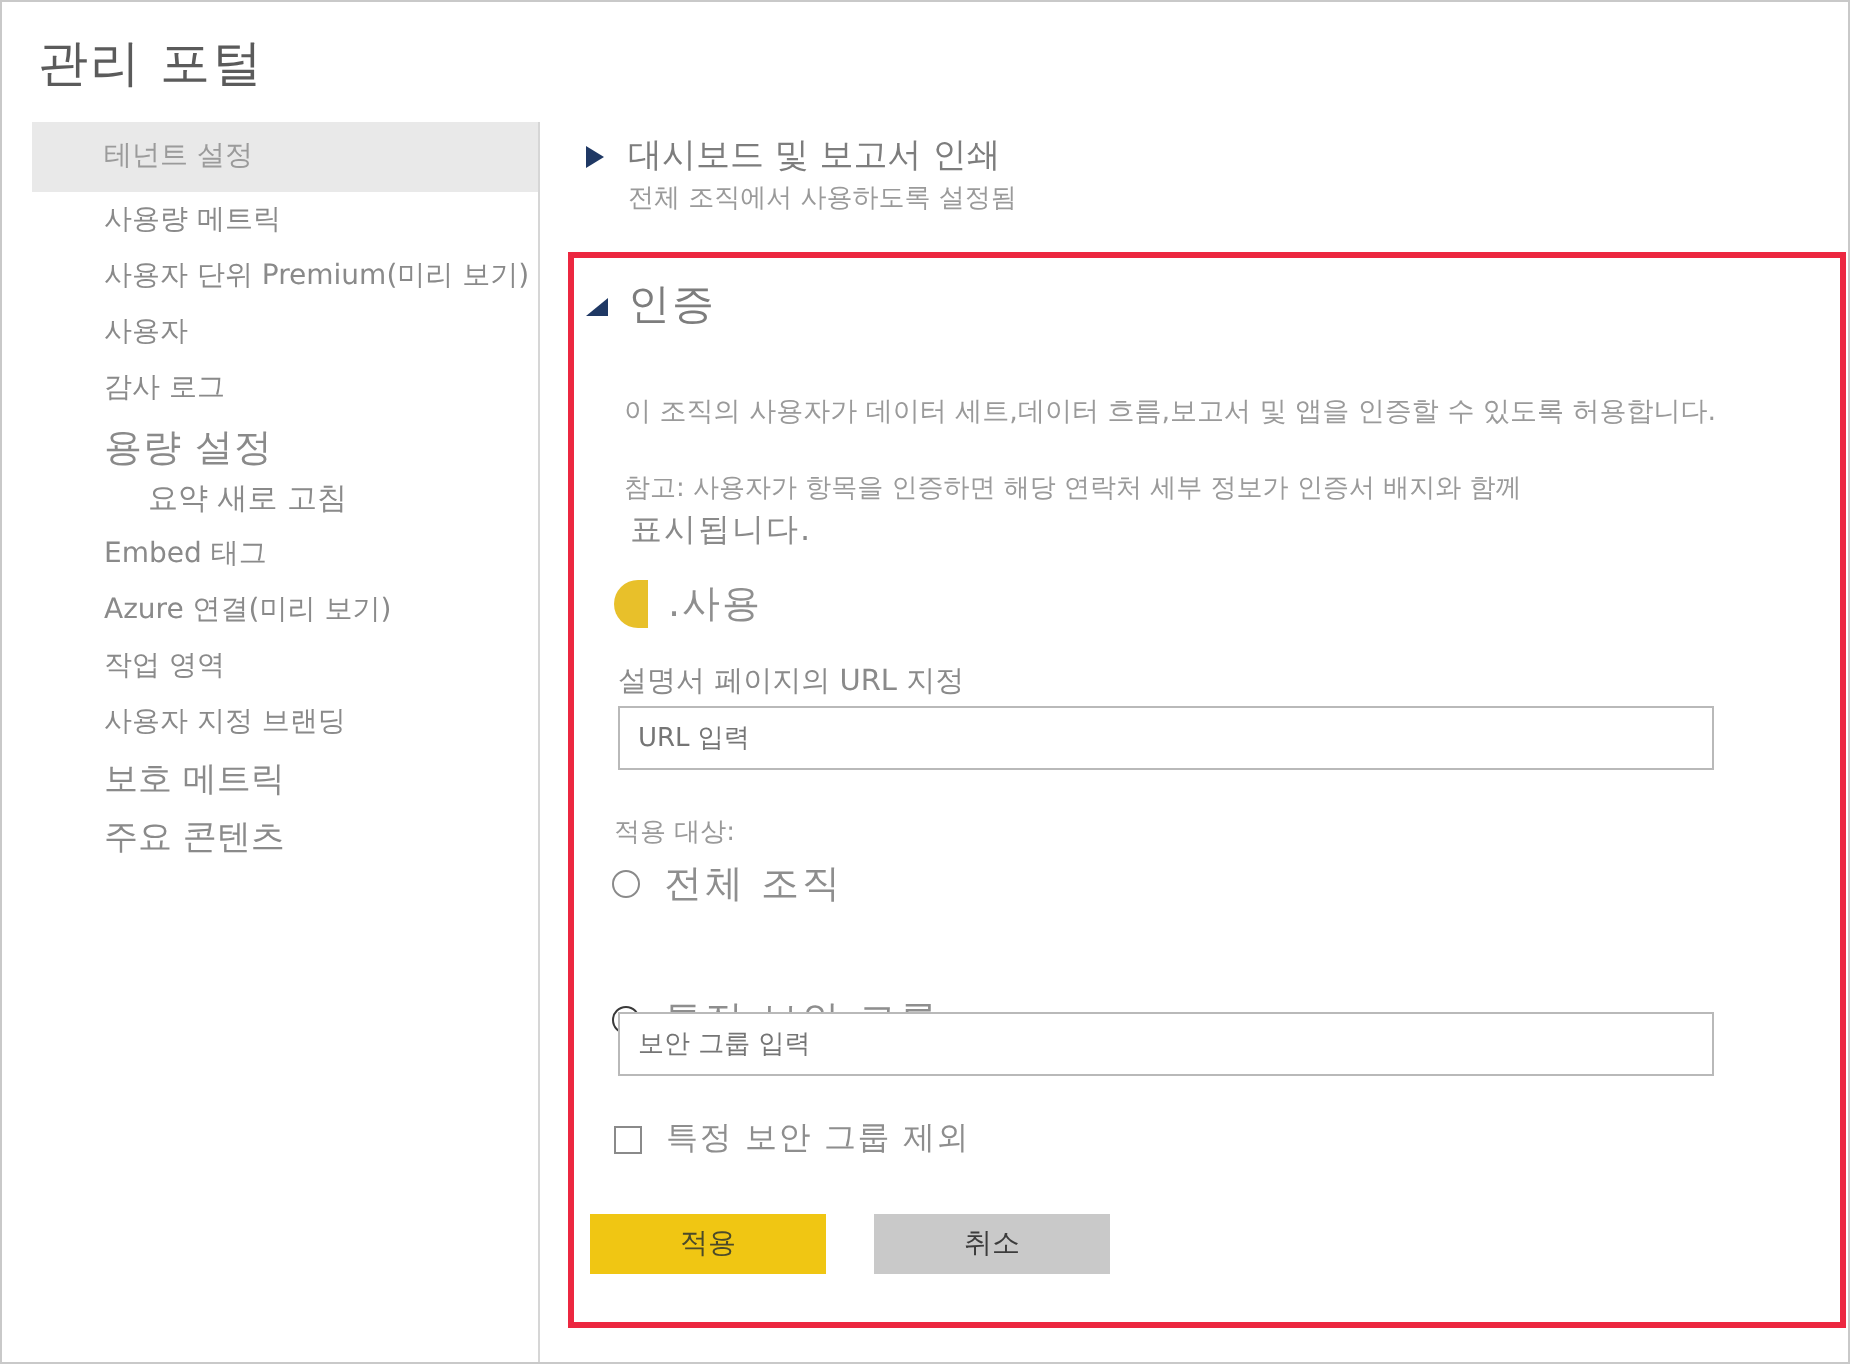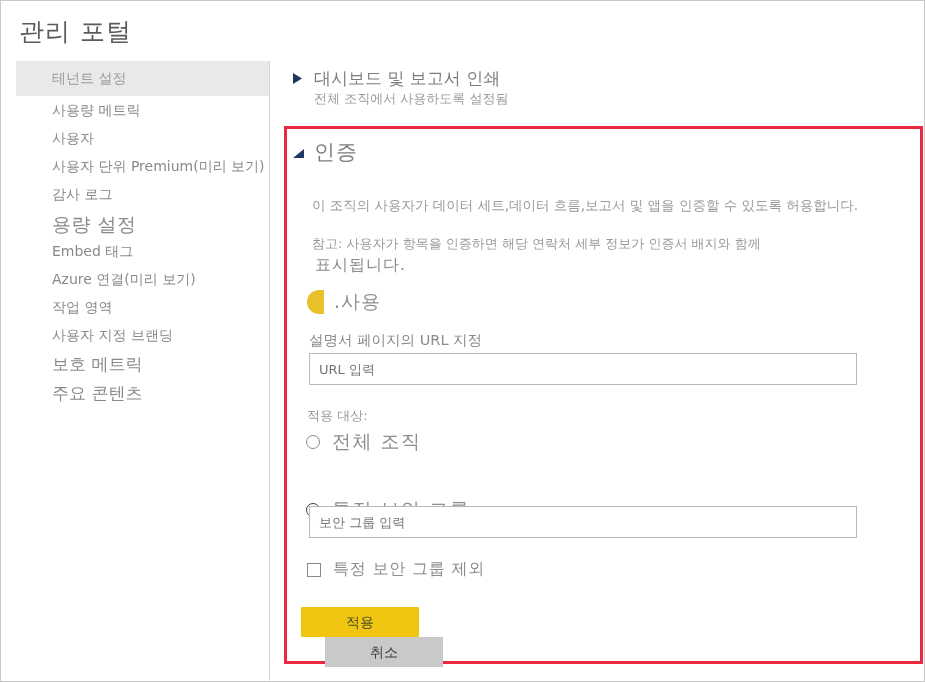--- a/index.html
+++ b/index.html
@@ -264,24 +264,23 @@
     height: 14px;
     border: 1.5px solid #8a8a8a;
     background: #ffffff;
     box-sizing: border-box;
     flex: 0 0 auto;
   }
   #checkbox-row .radio-label { font-size: 16px; letter-spacing: .8px; }
 
   #button-row {
     position: absolute;
-    left: 14px;
+    left: 8px;
     top: 478px;
     display: flex;
-    flex-direction: column;
   }
   .btn {
     border: none;
     font-family: "DejaVu Sans", "Liberation Sans", sans-serif;
     font-size: 14px;
     cursor: pointer;
     height: 30px;
     line-height: 30px;
     padding: 0;
     text-align: center;
@@ -306,30 +305,33 @@
   <div id="page-title">관리 포털</div>
 
   <nav id="sidebar">
     <div class="nav-item selected">
       <span>테넌트 설정</span>
     </div>
     <div class="nav-item">
       <span>사용량 메트릭</span>
     </div>
     <div class="nav-item">
+      <span>사용자 단위 Premium(미리 보기)</span>
+    </div>
+    <div class="nav-item">
       <span>사용자</span>
-    </div>
-    <div class="nav-item">
-      <span>사용자 단위 Premium(미리 보기)</span>
     </div>
     <div class="nav-item">
       <span>감사 로그</span>
     </div>
     <div class="nav-item heading">
       <span>용량 설정</span>
+    </div>
+    <div class="nav-item sub">
+      <span>요약 새로 고침</span>
     </div>
     <div class="nav-item">
       <span>Embed 태그</span>
     </div>
     <div class="nav-item">
       <span>Azure 연결(미리 보기)</span>
     </div>
     <div class="nav-item">
       <span>작업 영역</span>
     </div>

